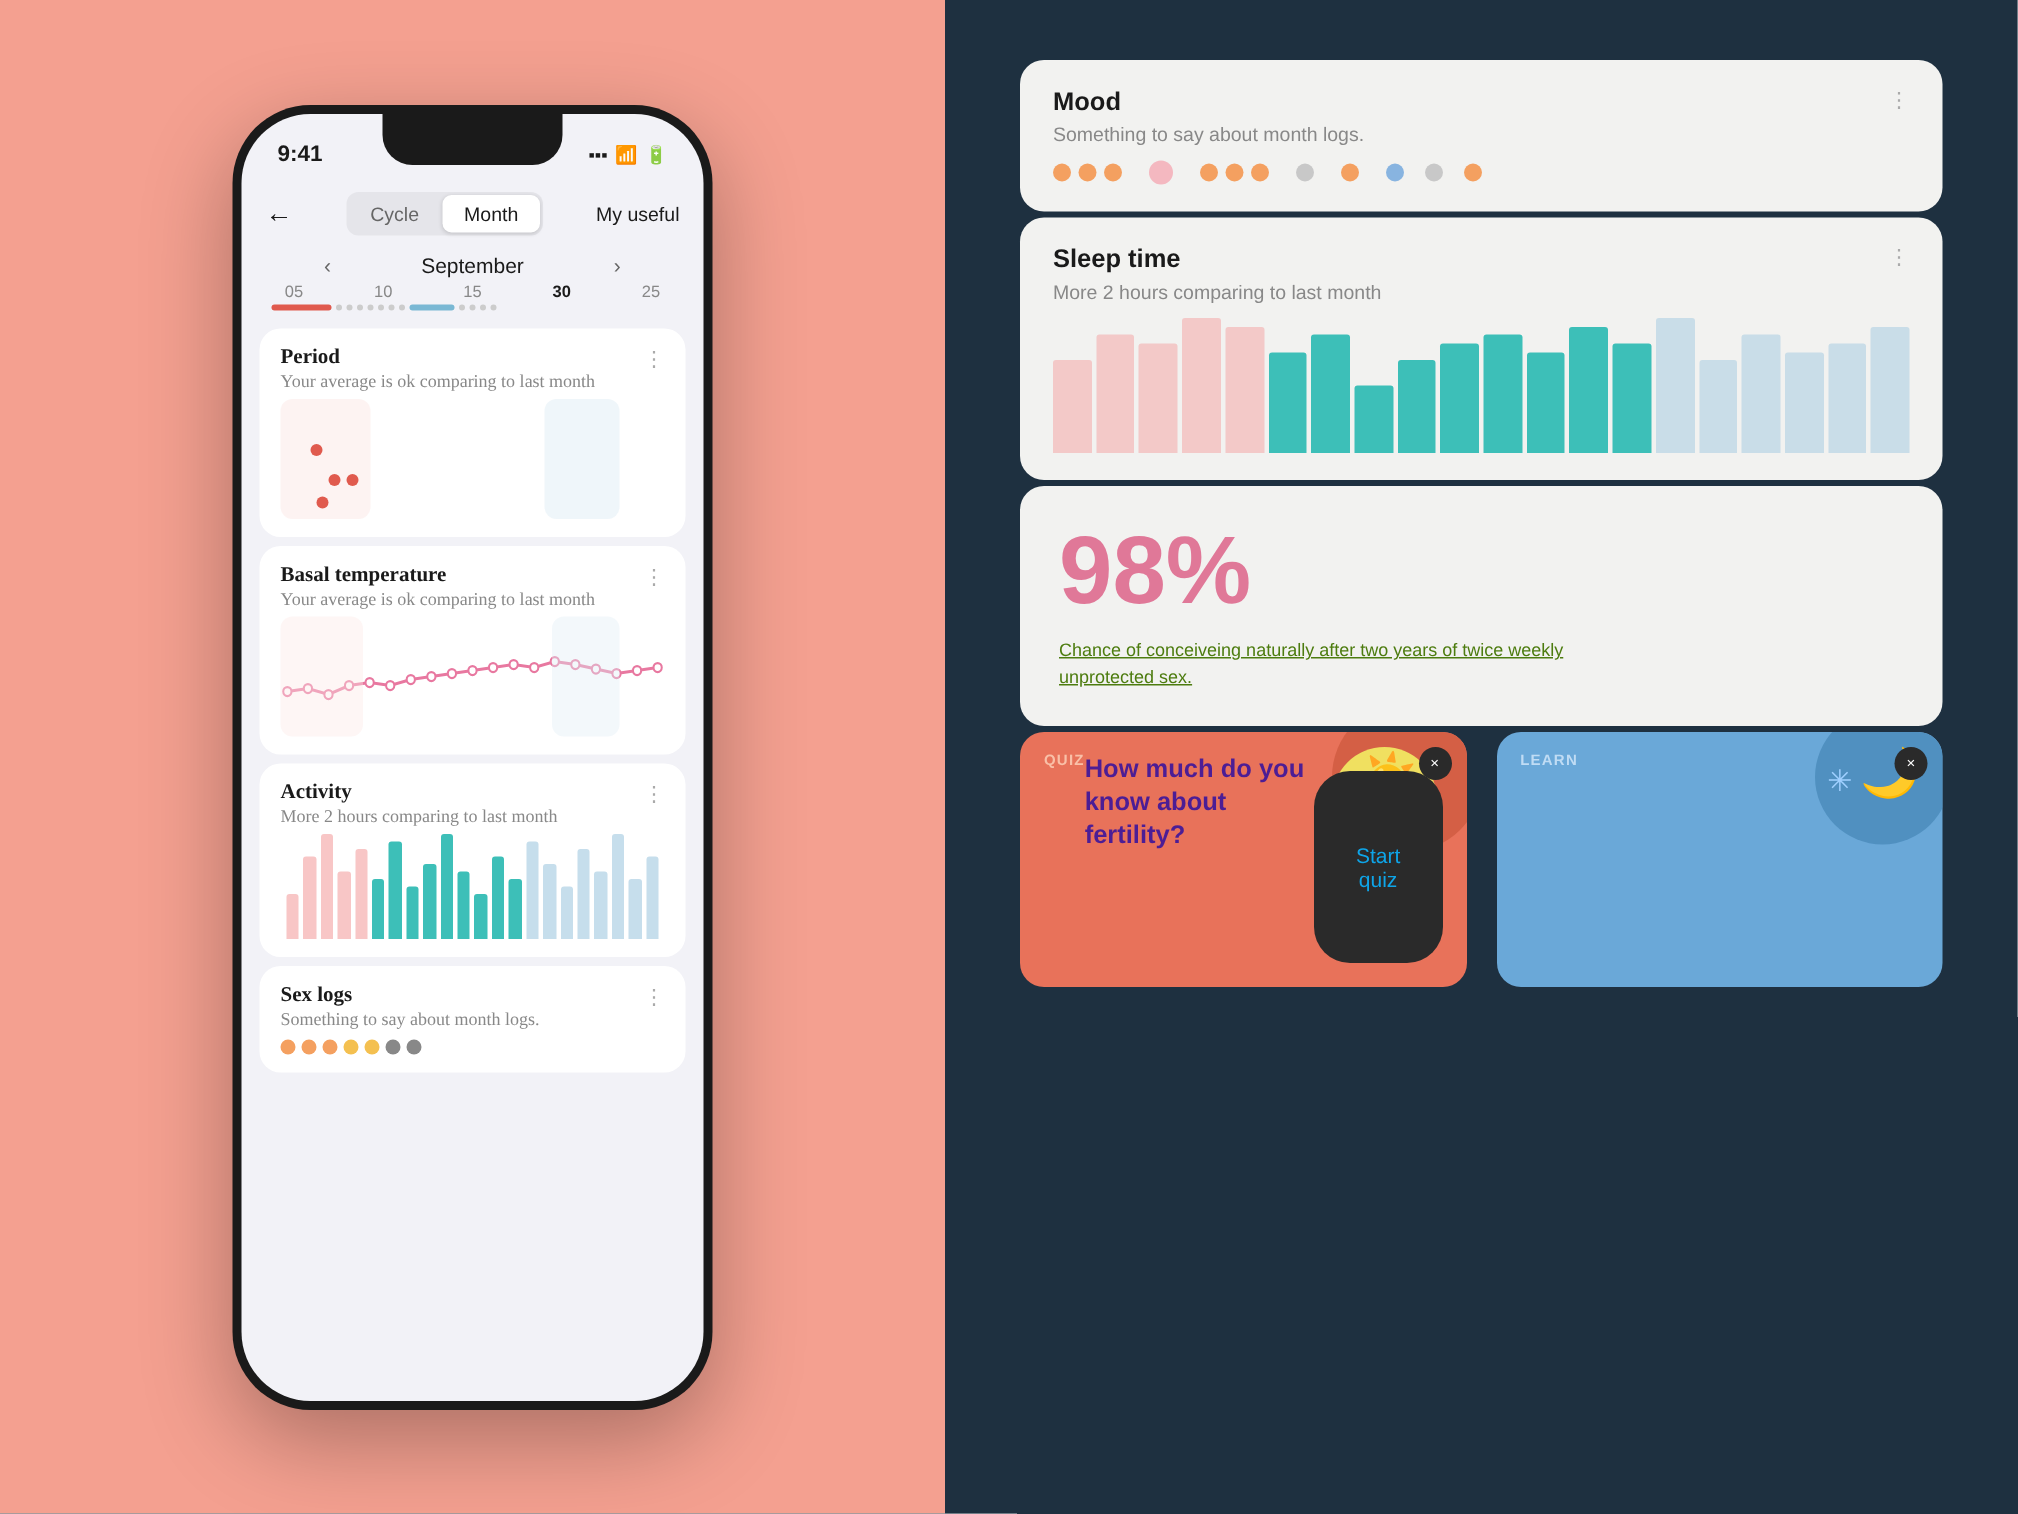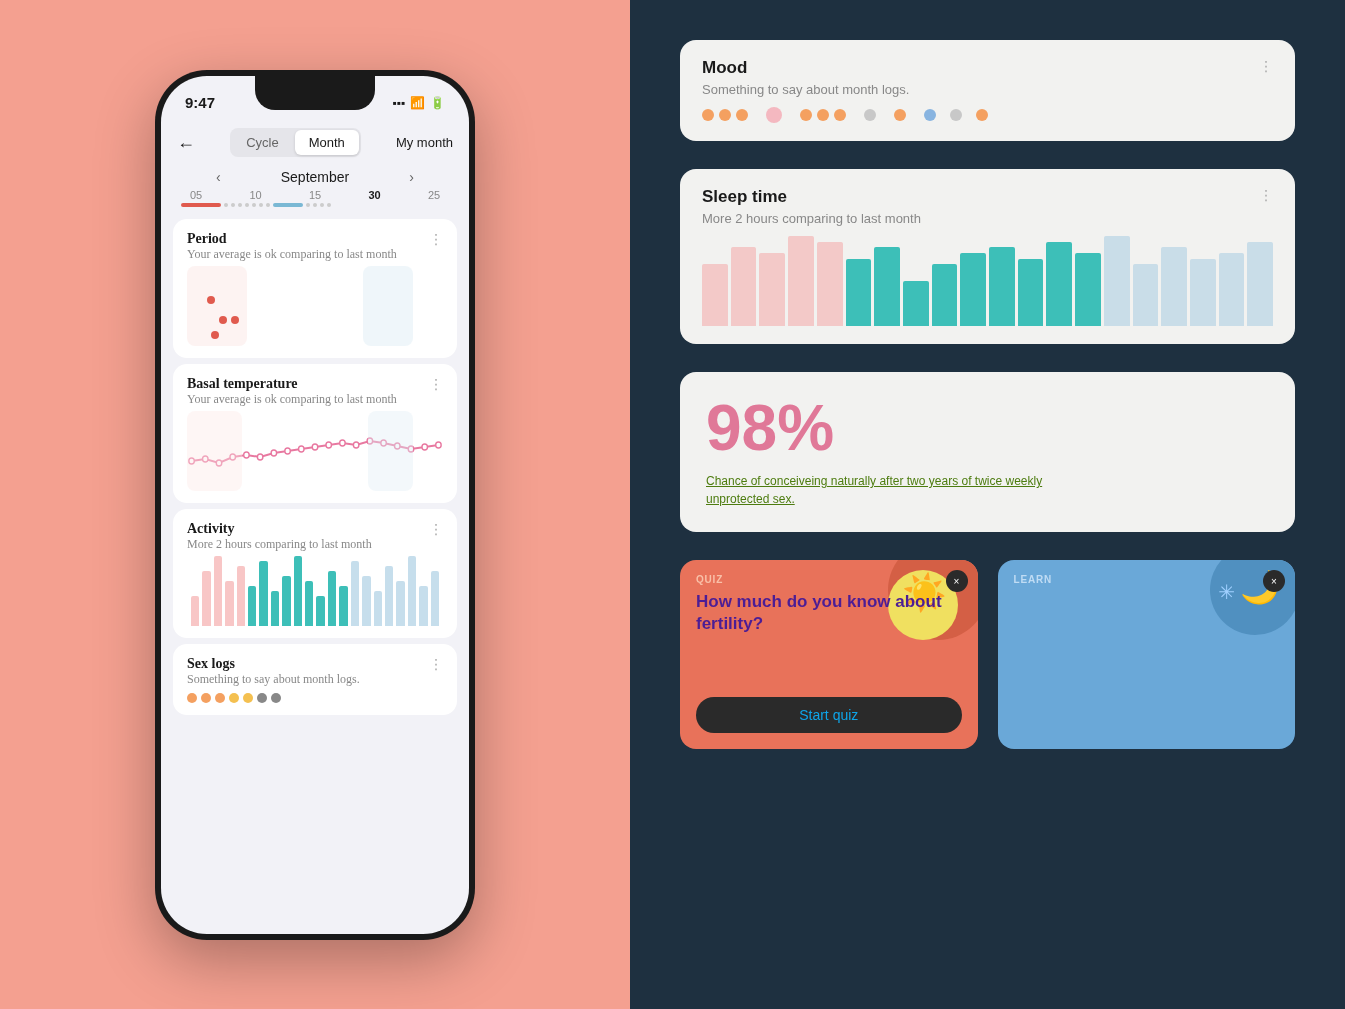--- a/index.html
+++ b/index.html
@@ -278,21 +278,21 @@
       border-radius: 50%;
     }
 
     
     .right-panel {
       flex: 1;
       background: #1e3040;
       padding: 40px 50px;
       display: flex;
       flex-direction: column;
-      gap: 28px;
+      gap: 4px;
       overflow: hidden;
     }
 
     
     .r-card {
       background: #f2f2f0;
       border-radius: 16px;
       padding: 18px 22px;
       position: relative;
     }
@@ -455,21 +455,21 @@
       font-size: 10px;
       z-index: 5;
       cursor: pointer;
     }
 
     .card-inner-content {
       position: relative;
       z-index: 2;
       padding: 14px 16px 16px;
       display: flex;
-      flex-direction: column;
+      flex-direction: row;
       height: 100%;
     }
     .card-tag {
       font-size: 10px;
       font-weight: 700;
       letter-spacing: 0.08em;
       margin-bottom: 6px;
     }
     .quiz-tag { color: #f9c0a8; }
     .learn-tag { color: #c0dcf4; }
@@ -504,37 +504,37 @@
   </style>
 </head>
 <body>
 
 <div class="left-panel">
   <div class="phone">
     <div class="phone-inner">
       <div class="phone-notch"></div>
 
       <div class="status-bar">
-        <span class="status-time">9:47</span>
+        <span class="status-time">9:41</span>
         <div class="status-icons">
           <span>▪▪▪</span>
           <span>📶</span>
           <span>🔋</span>
         </div>
       </div>
 
       <div class="phone-content">
 
         <div class="phone-header">
           <span class="back-arrow">←</span>
           <div class="toggle-group">
             <button class="toggle-btn">Cycle</button>
             <button class="toggle-btn active">Month</button>
           </div>
-          <span class="my-cycles-link">My month</span>
+          <span class="my-cycles-link">My useful</span>
         </div>
 
         <div class="calendar-strip">
           <div class="month-nav">
             <span class="month-nav-arrow">‹</span>
             <span class="month-label">September</span>
             <span class="month-nav-arrow">›</span>
           </div>
           <div class="day-numbers">
             <span class="day-num">05</span>

